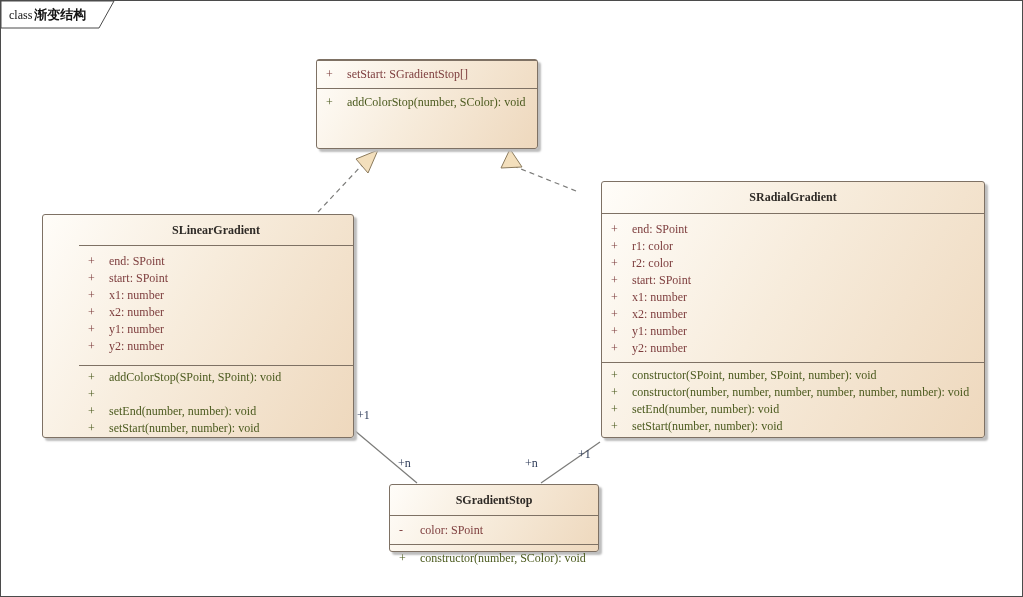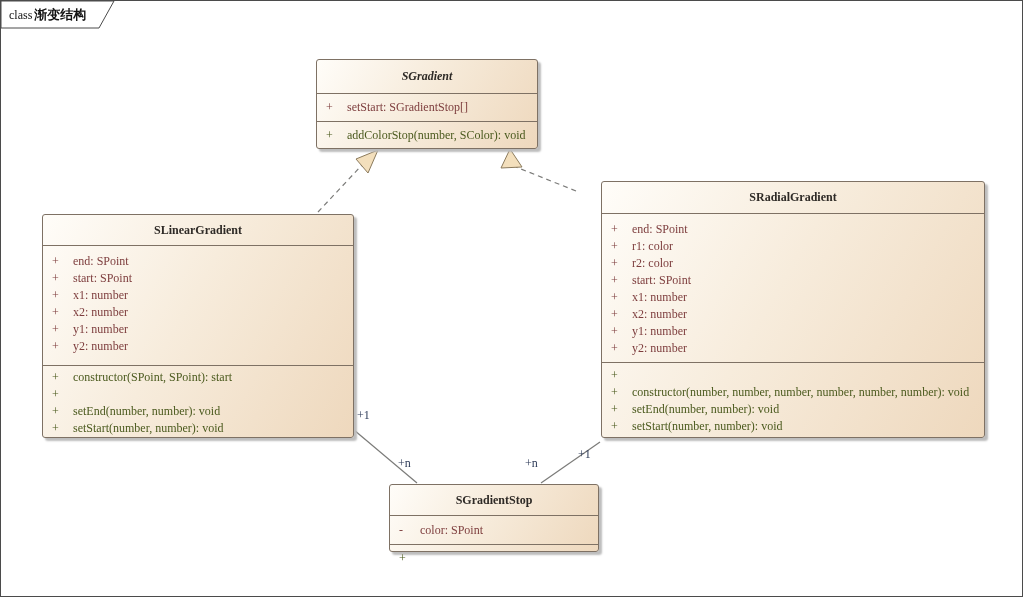--- a/index.html
+++ b/index.html
@@ -64,36 +64,35 @@
   </svg>
 
   <svg class="tab-shape" width="120" height="29" viewBox="0 0 120 29" xmlns="http://www.w3.org/2000/svg">
     <path d="M0,0 L113,0 L98,27 L0,27 Z" fill="#ffffff" stroke="#4b4b4b" stroke-width="1"></path>
   </svg>
   <div class="tab-text">
     <span class="kw">class</span><span class="nm">渐变结构</span>
   </div>
 
   <div class="cls" style="left:315px;top:58px;width:222px;height:90px;">
-    <div class="cls-title abstract" style="height:33px;">SGradient</div>
     <div class="sec attrs center" style="height:28px;">
         <div class="m-row">
           <span class="sign">+</span>
           <span>setStart: SGradientStop[]</span>
         </div>
       </div>
     <div class="sec ops center" style="height:27px;">
         <div class="m-row">
           <span class="sign">+</span>
           <span>addColorStop(number, SColor): void</span>
         </div>
       </div>
   </div>
 
-  <div class="cls" style="left:41px;top:213px;width:312px;height:224px;">
+  <div class="cls" style="left:41px;top:213px;width:312px;height:224px;padding-left:36px;">
     <div class="cls-title" style="height:30px;">SLinearGradient</div>
     <div class="sec attrs" style="height:120px;padding-top:7px;">
         <div class="m-row">
           <span class="sign">+</span>
           <span>end: SPoint</span>
         </div>
         <div class="m-row">
           <span class="sign">+</span>
           <span>start: SPoint</span>
         </div>
@@ -110,21 +109,21 @@
           <span>y1: number</span>
         </div>
         <div class="m-row">
           <span class="sign">+</span>
           <span>y2: number</span>
         </div>
       </div>
     <div class="sec ops" style="height:72px;padding-top:3px;">
         <div class="m-row">
           <span class="sign">+</span>
-          <span>constructor(SPoint, SPoint): start</span>
+          <span>addColorStop(SPoint, SPoint): void</span>
         </div>
         <div class="m-row">
           <span class="sign">+</span>
         </div>
         <div class="m-row">
           <span class="sign">+</span>
           <span>setEnd(number, number): void</span>
         </div>
         <div class="m-row">
           <span class="sign">+</span>
@@ -165,20 +164,21 @@
           <span>y1: number</span>
         </div>
         <div class="m-row">
           <span class="sign">+</span>
           <span>y2: number</span>
         </div>
       </div>
     <div class="sec ops" style="height:75px;padding-top:4px;">
         <div class="m-row">
           <span class="sign">+</span>
+          <span>constructor(SPoint, number, SPoint, number): void</span>
         </div>
         <div class="m-row">
           <span class="sign">+</span>
           <span>constructor(number, number, number, number, number, number): void</span>
         </div>
         <div class="m-row">
           <span class="sign">+</span>
           <span>setEnd(number, number): void</span>
         </div>
         <div class="m-row">
@@ -192,20 +192,21 @@
     <div class="cls-title" style="height:30px;">SGradientStop</div>
     <div class="sec attrs center" style="height:29px;">
         <div class="m-row">
           <span class="sign">-</span>
           <span>color: SPoint</span>
         </div>
       </div>
     <div class="sec ops center" style="height:28px;">
         <div class="m-row">
           <span class="sign">+</span>
+          <span>constructor(number, SColor): void</span>
         </div>
       </div>
   </div>
 
   <div class="mult" style="left:356px;top:407px;">+1</div>
   <div class="mult" style="left:397px;top:455px;">+n</div>
   <div class="mult" style="left:524px;top:455px;">+n</div>
   <div class="mult" style="left:577px;top:446px;">+1</div>
 
 </div>

